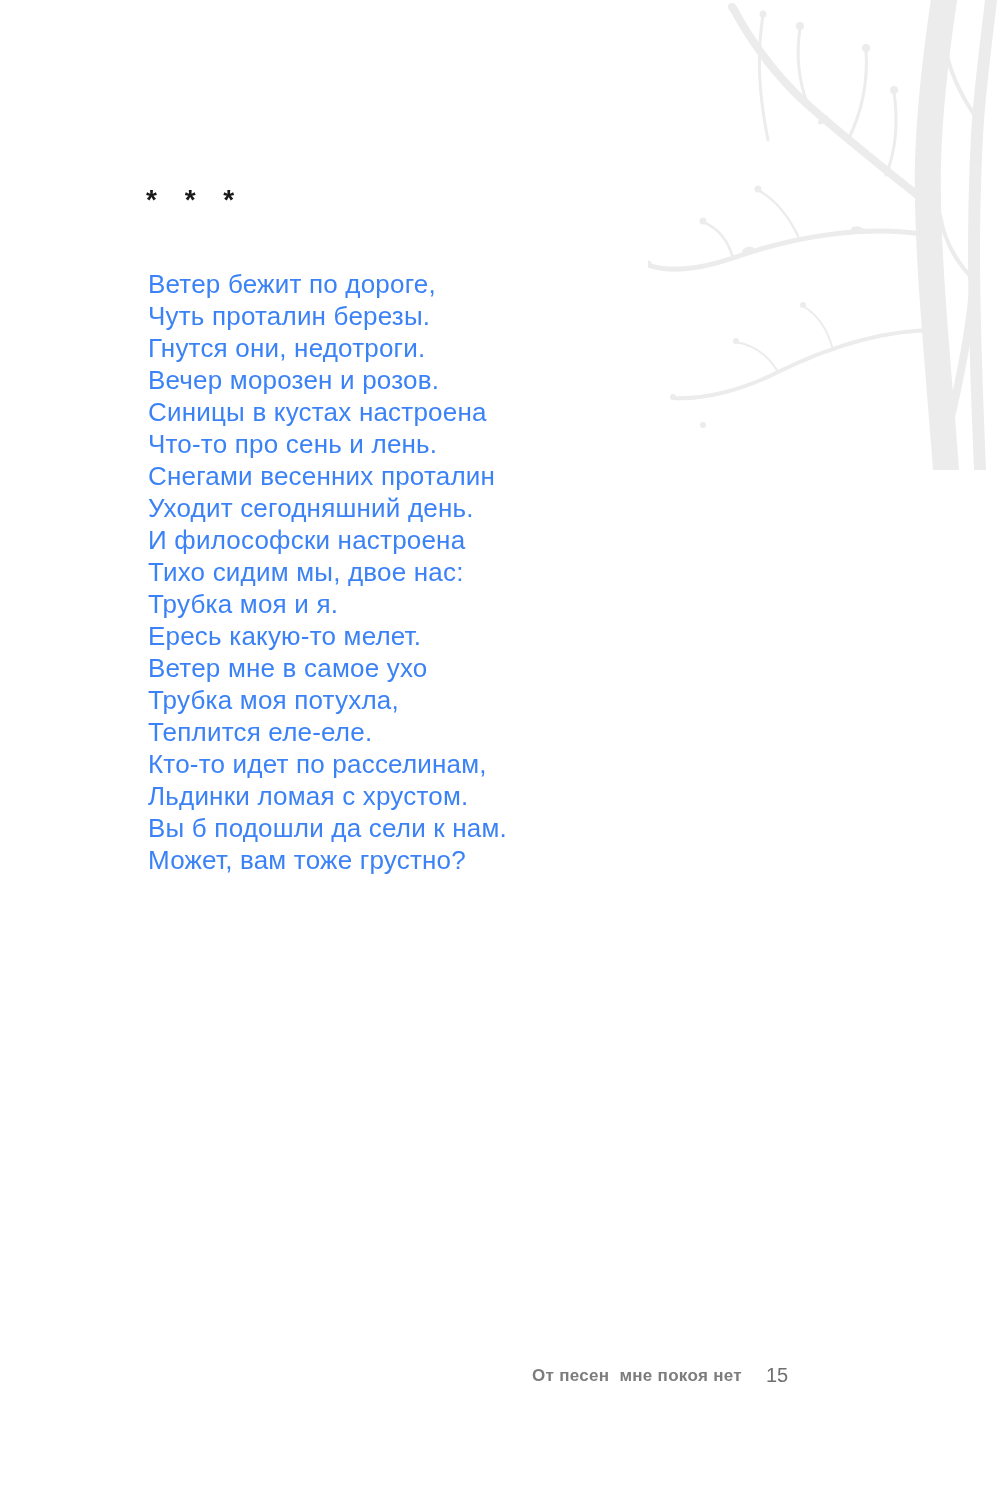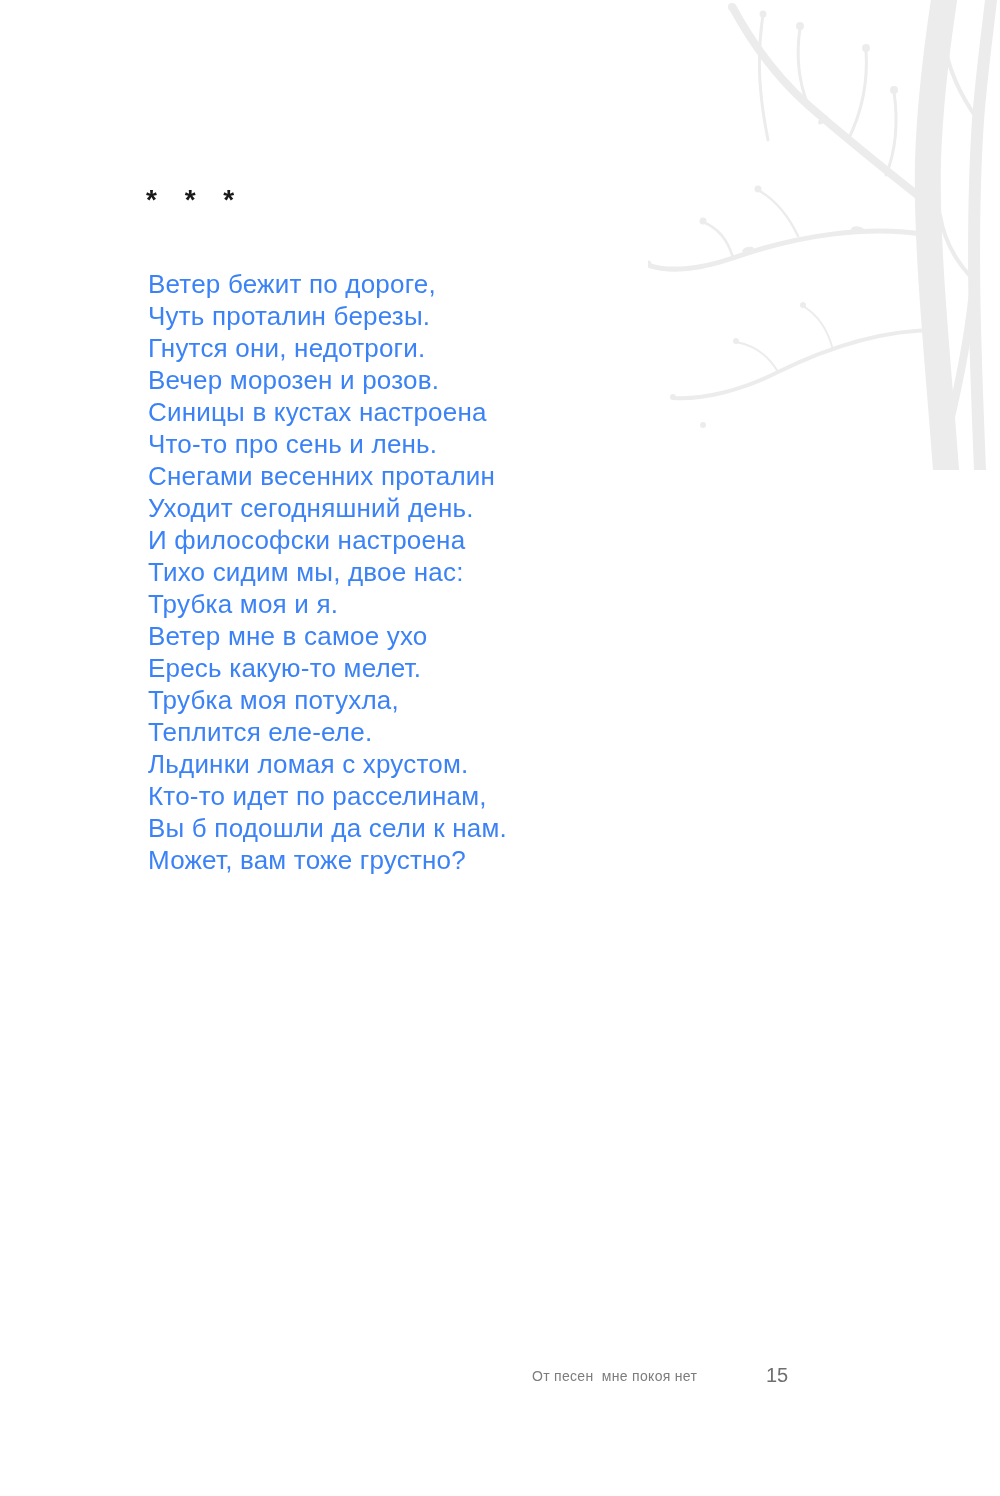--- a/index.html
+++ b/index.html
@@ -44,25 +44,26 @@
     letter-spacing: 0.2px;
     color: #3b82f6;
   }
   .poem .line {
     white-space: pre;
   }
   .footer-title {
     position: absolute;
     left: 532px;
     top: 1364px;
-    font-size: 14px;
+    font-size: 17px;
     line-height: 24px;
     color: #7c7c7c;
     white-space: pre;
     letter-spacing: 0.3px;
+    font-weight: bold;
   }
   .footer-page-number {
     position: absolute;
     left: 766px;
     top: 1363px;
     font-size: 20px;
     line-height: 24px;
     color: #6f6f6f;
   }
 </style>
@@ -125,26 +126,26 @@
     <div class="line">Чуть проталин березы.</div>
     <div class="line">Гнутся они, недотроги.</div>
     <div class="line">Вечер морозен и розов.</div>
     <div class="line">Синицы в кустах настроена</div>
     <div class="line">Что-то про сень и лень.</div>
     <div class="line">Снегами весенних проталин</div>
     <div class="line">Уходит сегодняшний день.</div>
     <div class="line">И философски настроена</div>
     <div class="line">Тихо сидим мы, двое нас:</div>
     <div class="line">Трубка моя и я.</div>
+    <div class="line">Ересь какую-то мелет.</div>
     <div class="line">Ветер мне в самое ухо</div>
-    <div class="line">Ересь какую-то мелет.</div>
     <div class="line">Трубка моя потухла,</div>
     <div class="line">Теплится еле-еле.</div>
+    <div class="line">Кто-то идет по расселинам,</div>
     <div class="line">Льдинки ломая с хрустом.</div>
-    <div class="line">Кто-то идет по расселинам,</div>
     <div class="line">Вы б подошли да сели к нам.</div>
     <div class="line">Может, вам тоже грустно?</div>
   </div>
 
   <span class="footer-title">От песен  мне покоя нет</span>
   <span class="footer-page-number">15</span>
 
 </div>
 
 </body></html>

